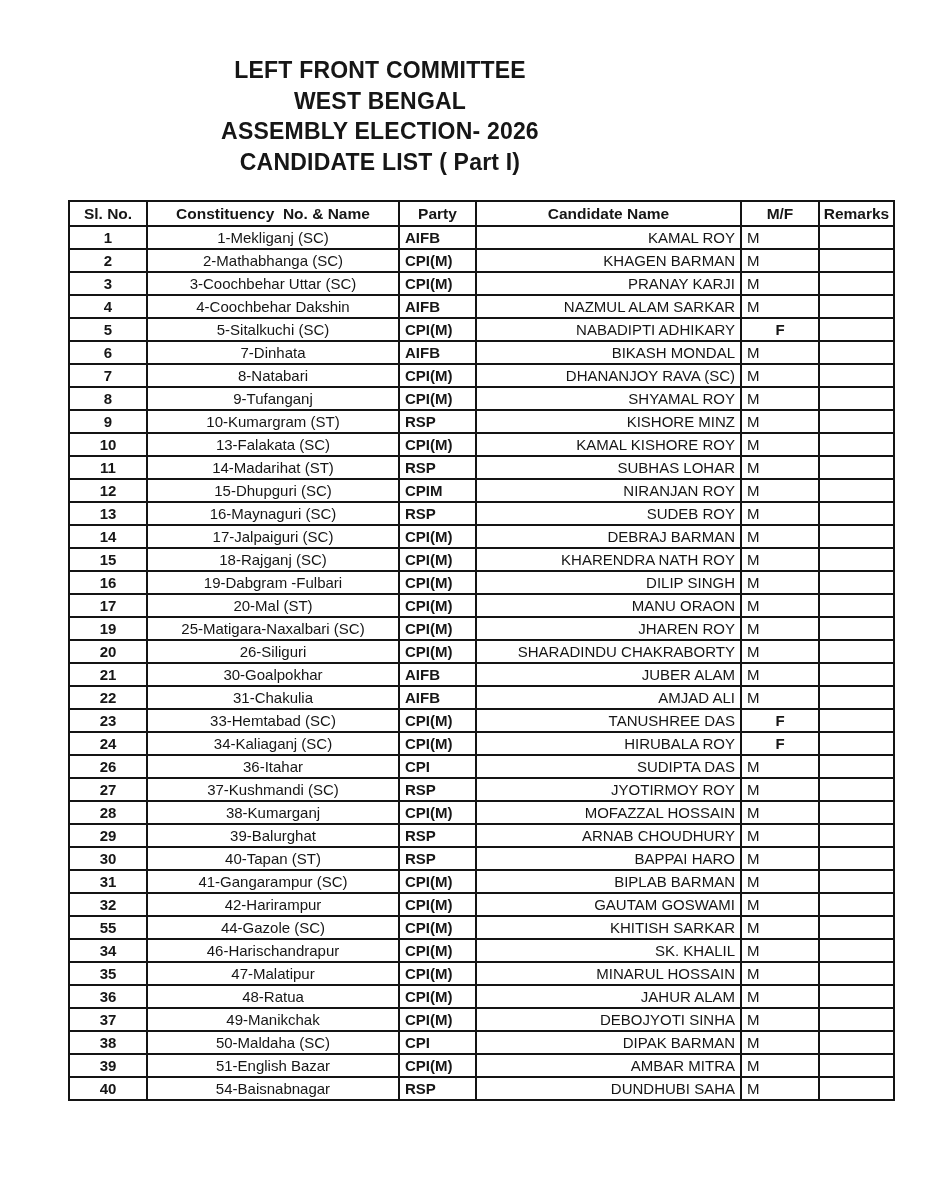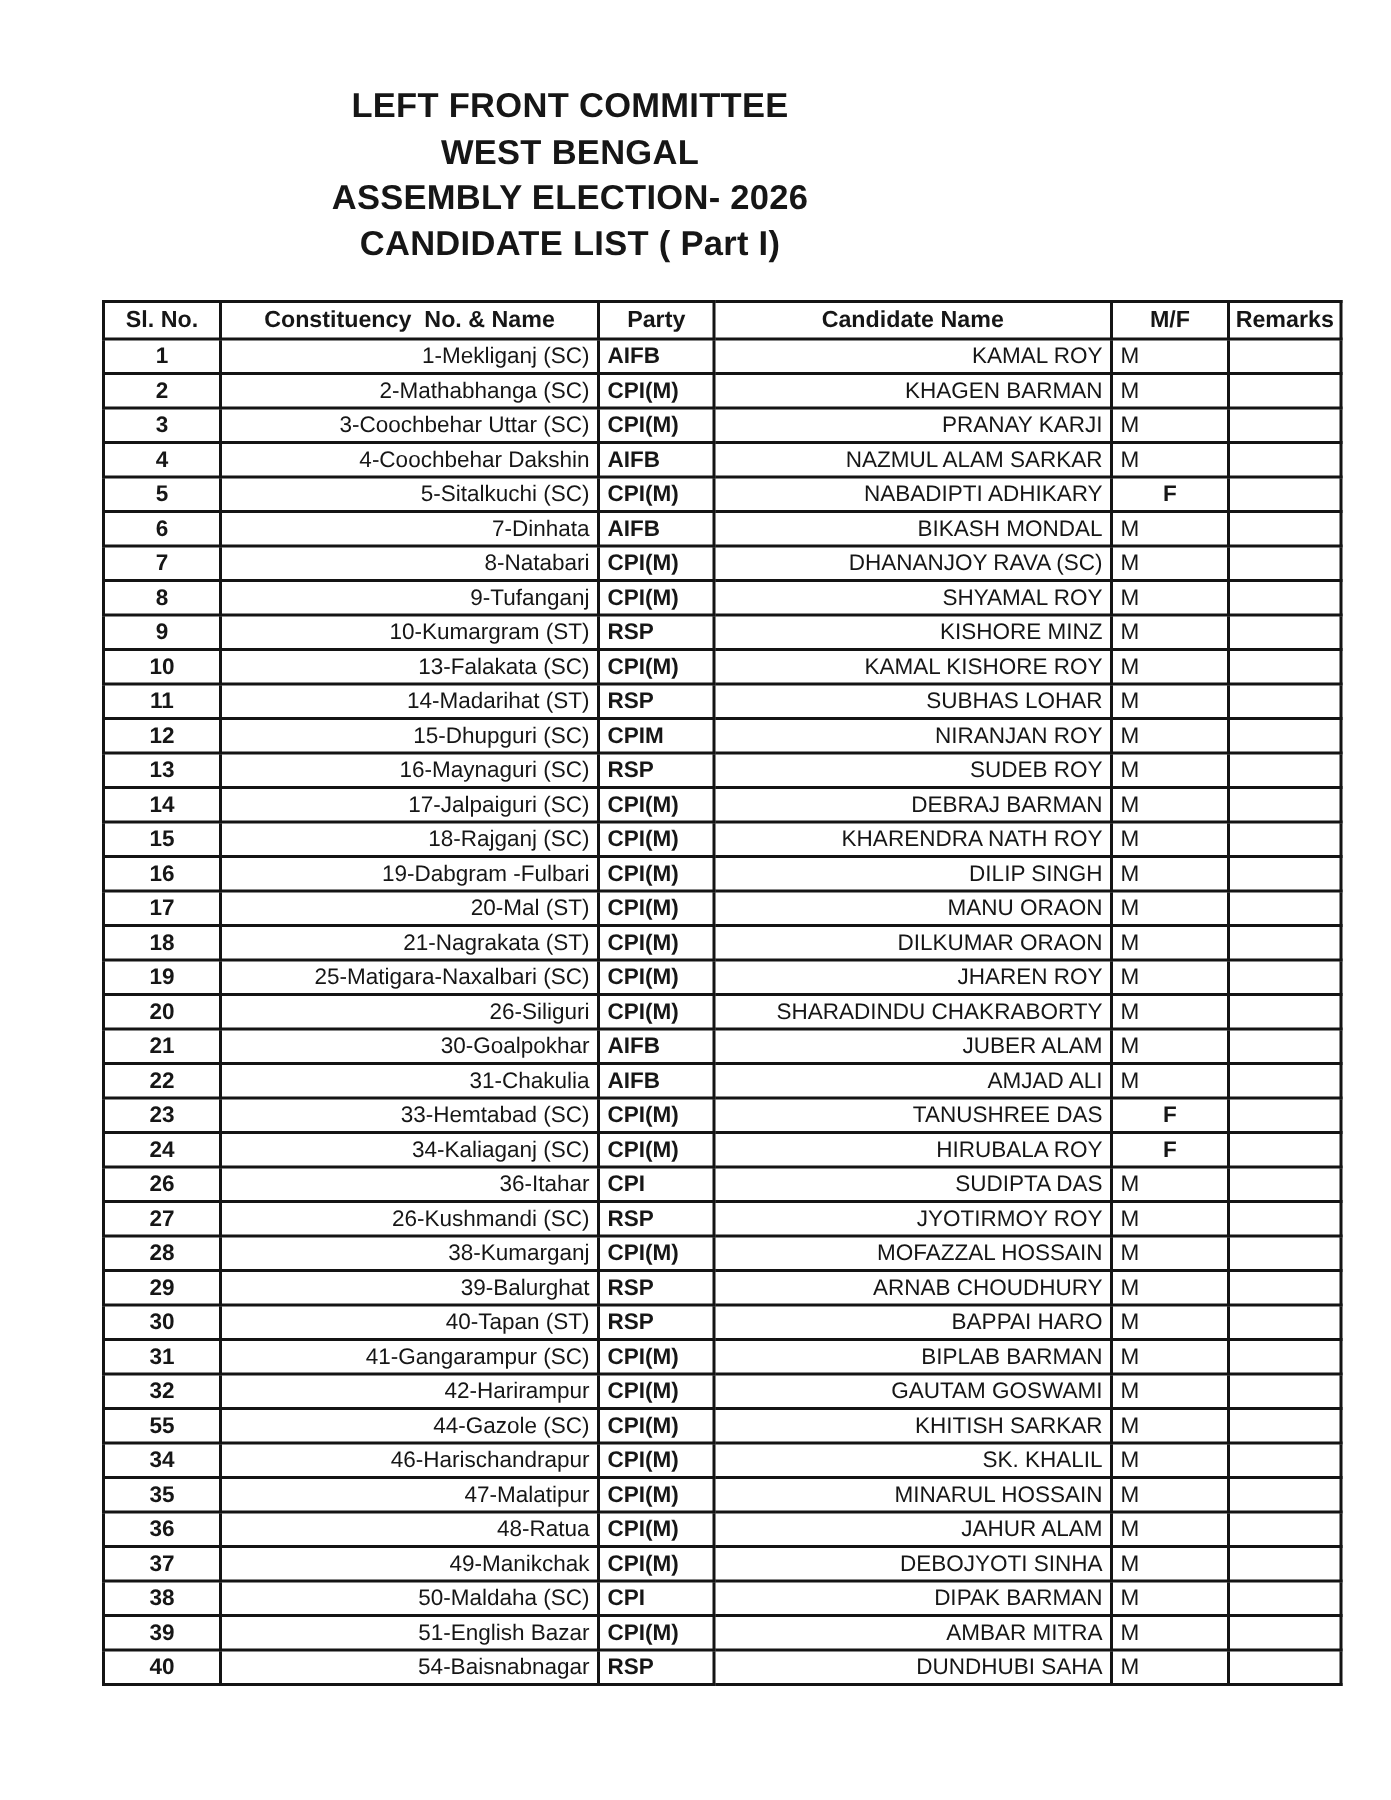--- a/index.html
+++ b/index.html
@@ -56,21 +56,21 @@
     padding: 0 2px;
   }
   .candidate-table td {
     height: 23px;
   }
   td.col-sl {
     text-align: center;
     font-weight: 700;
   }
   td.col-const {
-    text-align: right;
+    text-align: center;
   }
   td.col-party {
     text-align: left;
     font-weight: 700;
     margin-left: 20px;
   }
   td.col-cand {
     text-align: right;
   }
   td.col-mf {
@@ -246,28 +246,20 @@
         </tr>
         <tr>
           <td class="col-sl">17</td>
           <td class="col-const">20-Mal (ST)</td>
           <td class="col-party">CPI(M)</td>
           <td class="col-cand">MANU ORAON</td>
           <td class="col-mf">M</td>
           <td class="col-remarks"></td>
         </tr>
         <tr>
-          <td class="col-sl">18</td>
-          <td class="col-const">21-Nagrakata (ST)</td>
-          <td class="col-party">CPI(M)</td>
-          <td class="col-cand">DILKUMAR ORAON</td>
-          <td class="col-mf">M</td>
-          <td class="col-remarks"></td>
-        </tr>
-        <tr>
           <td class="col-sl">19</td>
           <td class="col-const">25-Matigara-Naxalbari (SC)</td>
           <td class="col-party">CPI(M)</td>
           <td class="col-cand">JHAREN ROY</td>
           <td class="col-mf">M</td>
           <td class="col-remarks"></td>
         </tr>
         <tr>
           <td class="col-sl">20</td>
           <td class="col-const">26-Siliguri</td>
@@ -311,21 +303,21 @@
         <tr>
           <td class="col-sl">26</td>
           <td class="col-const">36-Itahar</td>
           <td class="col-party">CPI</td>
           <td class="col-cand">SUDIPTA DAS</td>
           <td class="col-mf">M</td>
           <td class="col-remarks"></td>
         </tr>
         <tr>
           <td class="col-sl">27</td>
-          <td class="col-const">26-Kushmandi (SC)</td>
+          <td class="col-const">37-Kushmandi (SC)</td>
           <td class="col-party">RSP</td>
           <td class="col-cand">JYOTIRMOY ROY</td>
           <td class="col-mf">M</td>
           <td class="col-remarks"></td>
         </tr>
         <tr>
           <td class="col-sl">28</td>
           <td class="col-const">38-Kumarganj</td>
           <td class="col-party">CPI(M)</td>
           <td class="col-cand">MOFAZZAL HOSSAIN</td>

